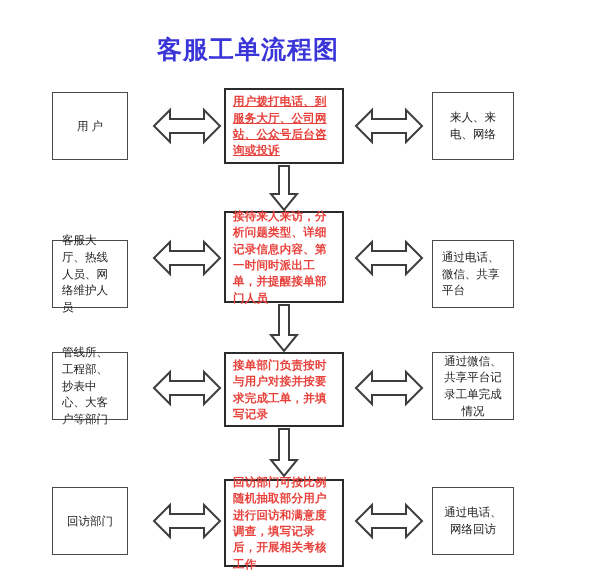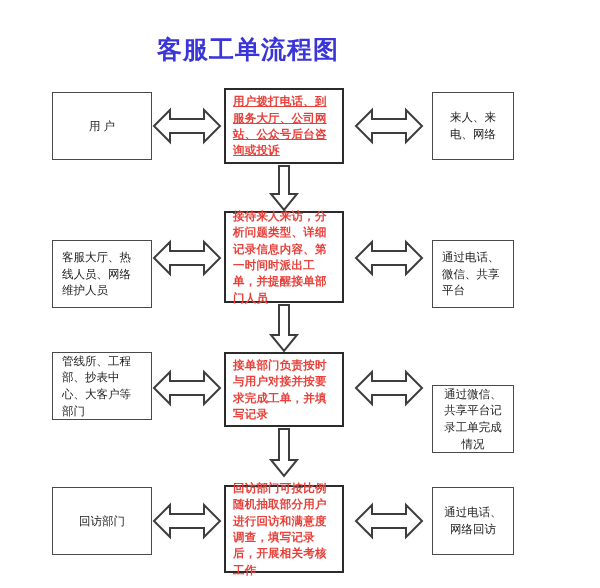--- a/index.html
+++ b/index.html
@@ -55,21 +55,21 @@
     align-items: center;
   }
 
   .side-box {
     border: 1.6px solid #4a4a4a;
     padding: 5px 9px;
     font-size: 11.5px;
     color: #1a1a1a;
     line-height: 1.45;
   }
-  .side-left  { left: 52px;  width: 100px; }
+  .side-left  { left: 52px;  width: 76px; }
   .side-right { left: 432px; width: 82px; }
 
   .center-box {
     left: 224px;
     width: 120px;
     border: 2.4px solid #2b2b2b;
     padding: 5px 7px;
     font-size: 11.5px;
     font-weight: bold;
     color: #e8403a;
@@ -89,26 +89,26 @@
 
   .row-1 .side-left  { top: 4px; }
   .row-1 .side-right { top: 4px; }
   .row-1 .center-box { top: 0; }
 
   .row-2 .side-left  { top: 13px; }
   .row-2 .side-right { top: 13px; }
   .row-2 .center-box { top: 0; }
 
   .row-3 .side-left  { top: 0; }
-  .row-3 .side-right { top: 0; margin-top: 33px; }
+  .row-3 .side-right { top: 0; }
   .row-3 .center-box { top: 0; }
 
   .row-4 .side-left  { top: 10px; align-items: center; }
   .row-4 .side-right { top: 10px; }
-  .row-4 .center-box { top: 8px; }
+  .row-4 .center-box { top: 2px; }
 
   .box-text { display: block; width: 100%; white-space: pre-line; }
   .align-center { text-align: center; }
   .align-left   { text-align: left; }
 
   
   .h-arrow {
     position: absolute;
     width: 70px;
     height: 44px;

